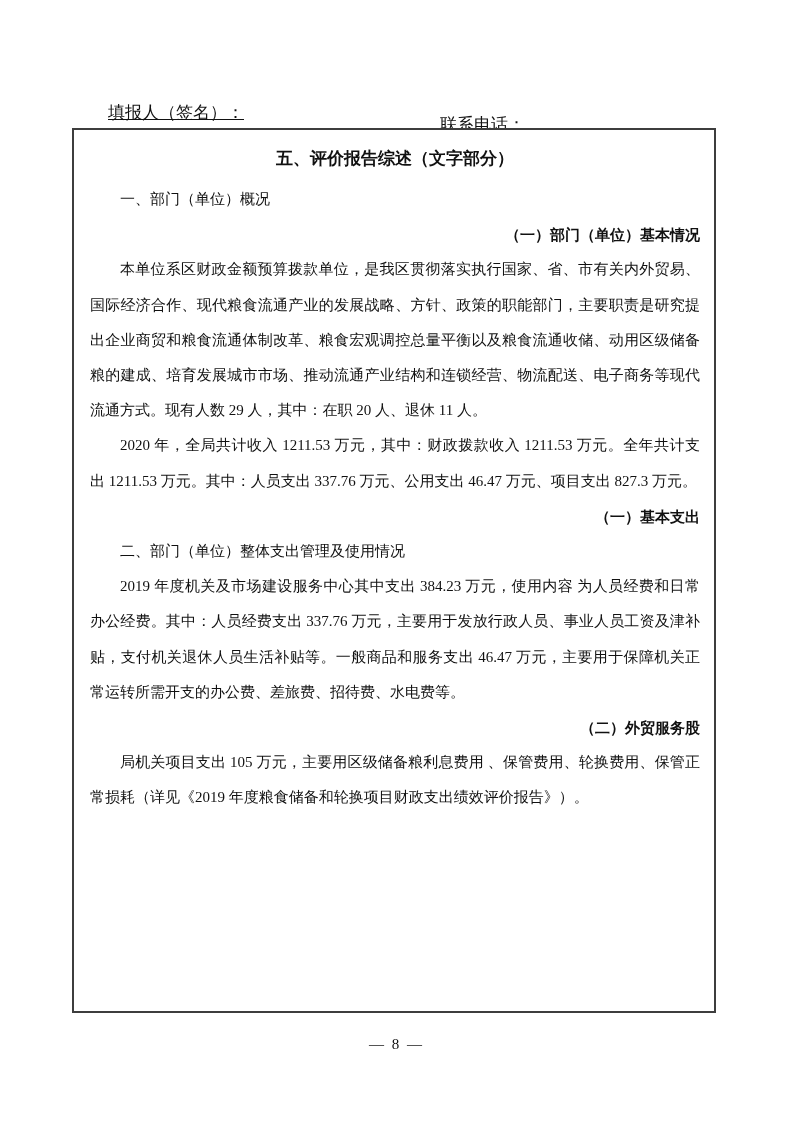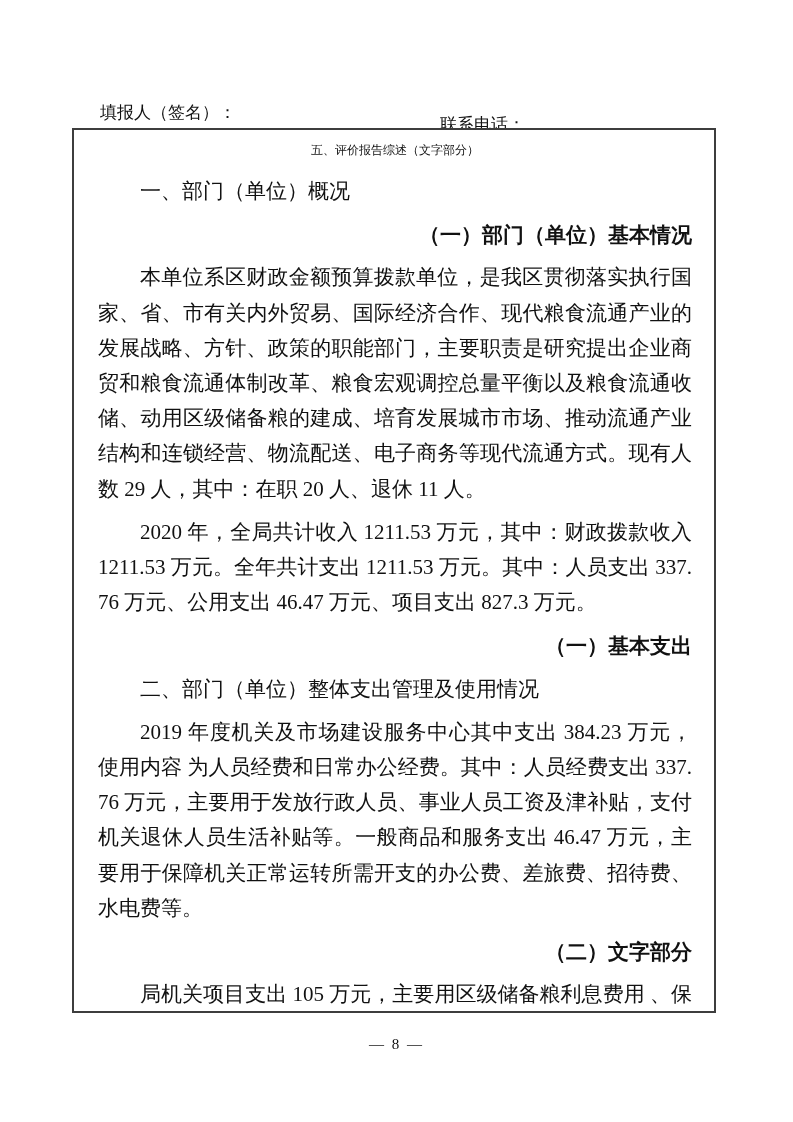--- a/index.html
+++ b/index.html
@@ -20,23 +20,24 @@
   .top-row {
     position: absolute;
     top: 101px;
     left: 0;
     width: 100%;
     height: 24px;
     font-size: 17px;
   }
   .filler-label {
     position: absolute;
-    left: 100px;
+    left: 108px;
     top: 0;
     white-space: nowrap;
+    text-decoration: underline;
   }
   .phone-label {
     position: absolute;
     left: 440px;
     top: 12px;
     white-space: nowrap;
   }
 
   
   .report-box {
@@ -48,29 +49,29 @@
     border: 2px solid #3d3d3d;
     box-sizing: content-box;
     overflow: hidden;
     background: #ffffff;
   }
   .report-inner {
     padding: 5px 14px 0 16px;
   }
   .report-title {
     text-align: center;
-    font-size: 12px;
+    font-size: 17px;
     line-height: 31px;
-    margin: 0;
-    font-weight: 400;
+    margin: 8px;
+    font-weight: 700;
   }
 
   .sections p {
-    margin: 8px;
-    font-size: 21px;
+    margin: 0;
+    font-size: 15px;
     line-height: 35.2px;
     text-indent: 2em;
     text-align: justify;
     word-break: break-all;
   }
   .sections p.sec-heading1 {
     font-weight: 400;
     text-align: left;
   }
   .sections p.sec-heading2 {
@@ -102,19 +103,19 @@
   <div class="report-inner">
     <div class="report-title">五、评价报告综述（文字部分）</div>
     <div class="sections" id="sections">
         <p class="sec sec-heading1">一、部门（单位）概况</p>
         <p class="sec sec-heading2">（一）部门（单位）基本情况</p>
         <p class="sec sec-para">本单位系区财政金额预算拨款单位，是我区贯彻落实执行国家、省、市有关内外贸易、国际经济合作、现代粮食流通产业的发展战略、方针、政策的职能部门，主要职责是研究提出企业商贸和粮食流通体制改革、粮食宏观调控总量平衡以及粮食流通收储、动用区级储备粮的建成、培育发展城市市场、推动流通产业结构和连锁经营、物流配送、电子商务等现代流通方式。现有人数 29 人，其中：在职 20 人、退休 11 人。</p>
         <p class="sec sec-para">2020 年，全局共计收入 1211.53 万元，其中：财政拨款收入 1211.53 万元。全年共计支出 1211.53 万元。其中：人员支出 337.76 万元、公用支出 46.47 万元、项目支出 827.3 万元。</p>
         <p class="sec sec-heading2">（一）基本支出</p>
         <p class="sec sec-heading1">二、部门（单位）整体支出管理及使用情况</p>
         <p class="sec sec-para">2019 年度机关及市场建设服务中心其中支出 384.23 万元，使用内容 为人员经费和日常办公经费。其中：人员经费支出 337.76 万元，主要用于发放行政人员、事业人员工资及津补贴，支付机关退休人员生活补贴等。一般商品和服务支出 46.47 万元，主要用于保障机关正常运转所需开支的办公费、差旅费、招待费、水电费等。</p>
-        <p class="sec sec-heading2">（二）文字部分</p>
+        <p class="sec sec-heading2">（二）外贸服务股</p>
         <p class="sec sec-para">局机关项目支出 105 万元，主要用区级储备粮利息费用 、保管费用、轮换费用、保管正常损耗（详见《2019 年度粮食储备和轮换项目财政支出绩效评价报告》）。</p>
       </div>
   </div>
 </div>
 
 <div class="page-number">— 8 —</div>
 
 </body></html>

